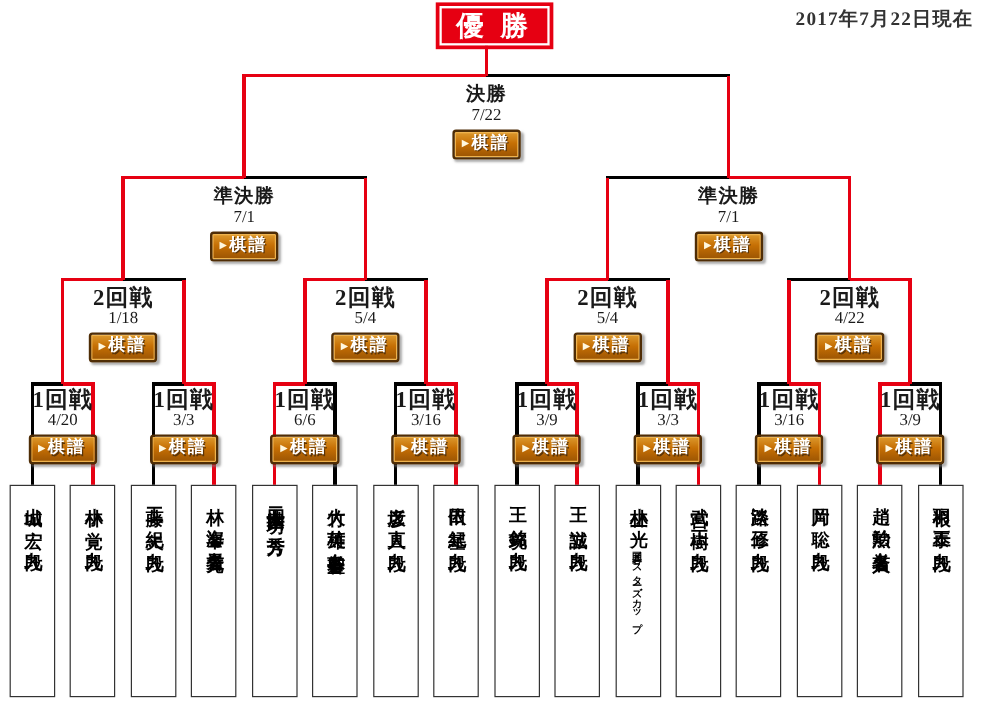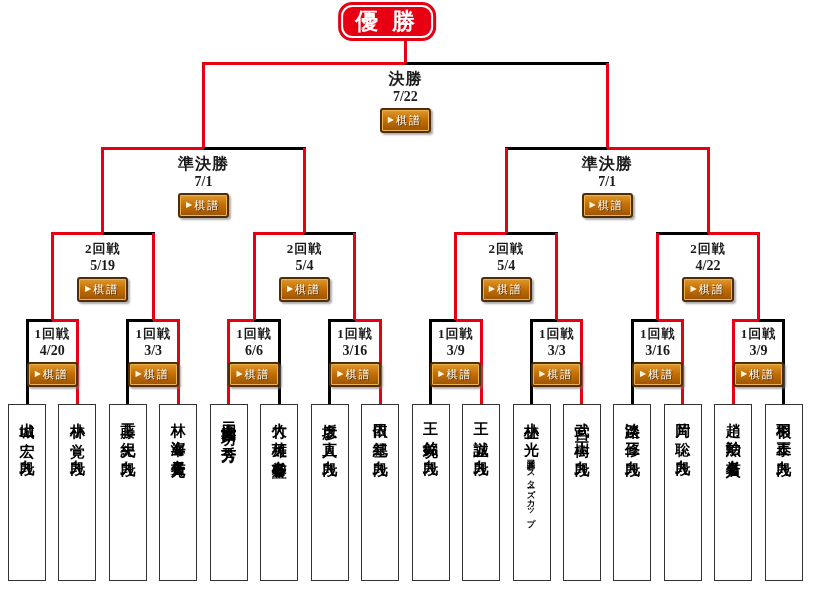--- a/index.html
+++ b/index.html
@@ -16,37 +16,37 @@
   
   .champion{
     position:absolute;top:5px;transform:translateX(-50%);
     border:2px solid #ffffff;outline:3px solid var(--win,#e60012);
     background:var(--win,#e60012);color:#ffffff;
     font-size:23px;font-weight:bold;line-height:27px;
     padding:1px 12px;letter-spacing:4px;white-space:nowrap;
   }
   
   .match-label{position:absolute;width:120px;text-align:center;}
-  .round-name{font-size:13px;font-weight:bold;line-height:17px;color:#1a1a1a;letter-spacing:1px;}
+  .round-name{font-size:19px;font-weight:bold;line-height:17px;color:#1a1a1a;letter-spacing:1px;}
   .match-label.big .round-name{font-size:16px;line-height:19px;font-family:Liberation Serif, serif;}
-  .match-date{font-size:14px;font-weight:bold;line-height:17px;color:#1a1a1a;}
+  .match-date{font-size:14px;font-weight:normal;line-height:17px;color:#1a1a1a;}
   .kifu-btn{
     display:inline-flex;align-items:center;justify-content:center;
     margin-top:3px;padding:2px 7px 3px 6px;cursor:pointer;
     border:2px solid #4f2d06;border-radius:3px;
     background:linear-gradient(to bottom,#dd9a2e 0%,#c66f04 45%,#9a5403 100%);
     box-shadow:inset 0 0 0 1px #eeb34f, 2px 2px 2px rgba(120,120,120,0.6);
     text-decoration:none;
   }
   .kifu-arrow{
     font-family:"DejaVu Sans","Liberation Sans",sans-serif;
     font-size:8px;color:#fff8e0;margin-right:2px;line-height:1;
   }
   .kifu-text{
-    font-size:11px;font-weight:normal;color:#ffffff;line-height:16px;letter-spacing:2px;
+    font-size:14px;font-weight:bold;color:#ffffff;line-height:16px;letter-spacing:2px;
     text-shadow:1px 1px 0 #5a3408;
   }
   
   .player-box{
     position:absolute;width:36px;height:175px;background:#fff;border:1px solid #333;
     display:flex;justify-content:center;
   }
   .player-col{
     writing-mode:vertical-rl;text-orientation:upright;
     padding-top:6px;font-size:15px;font-weight:bold;letter-spacing:1px;
@@ -115,22 +115,23 @@
       <line x1="607.1750000000001" y1="148" x2="709.575" y2="148" stroke="#e60012" stroke-width="3"></line>
       <line x1="506.27500000000003" y1="148" x2="506.27500000000003" y2="233" stroke="#e60012" stroke-width="3"></line>
       <line x1="708.075" y1="148" x2="708.075" y2="233" stroke="#e60012" stroke-width="3"></line>
       <line x1="202.07500000000002" y1="63" x2="405.37500000000006" y2="63" stroke="#e60012" stroke-width="3"></line>
       <line x1="405.37500000000006" y1="63" x2="608.6750000000001" y2="63" stroke="#000000" stroke-width="3"></line>
       <line x1="203.57500000000002" y1="63" x2="203.57500000000002" y2="148" stroke="#e60012" stroke-width="3"></line>
       <line x1="607.1750000000001" y1="63" x2="607.1750000000001" y2="148" stroke="#e60012" stroke-width="3"></line>
       <line x1="405.37500000000006" y1="63" x2="405.37500000000006" y2="37" stroke="#e60012" stroke-width="3"></line>
     </svg>
 
-
-  <div class="champion" id="champion-box" style="left: 387px; border-radius: 11px;">優 勝</div>
+  <div class="as-of">2017年7月22日現在</div>
+
+  <div class="champion" id="champion-box" style="left: 412px;">優 勝</div>
 
     <div class="match-label" style="left: -7.775px; top: 325px;">
       <div class="round-name">1回戦</div>
       <div class="match-date">4/20</div>
       <a class="kifu-btn">
         <span class="kifu-arrow">▶</span>
         <span class="kifu-text">棋譜</span>
       </a>
     </div>
 
@@ -192,21 +193,21 @@
       <div class="round-name">1回戦</div>
       <div class="match-date">3/9</div>
       <a class="kifu-btn">
         <span class="kifu-arrow">▶</span>
         <span class="kifu-text">棋譜</span>
       </a>
     </div>
 
     <div class="match-label" style="left: 42.675px; top: 240px;">
       <div class="round-name">2回戦</div>
-      <div class="match-date">5/19</div>
+      <div class="match-date">1/18</div>
       <a class="kifu-btn">
         <span class="kifu-arrow">▶</span>
         <span class="kifu-text">棋譜</span>
       </a>
     </div>
 
     <div class="match-label" style="left: 244.475px; top: 240px;">
       <div class="round-name">2回戦</div>
       <div class="match-date">5/4</div>
       <a class="kifu-btn">

